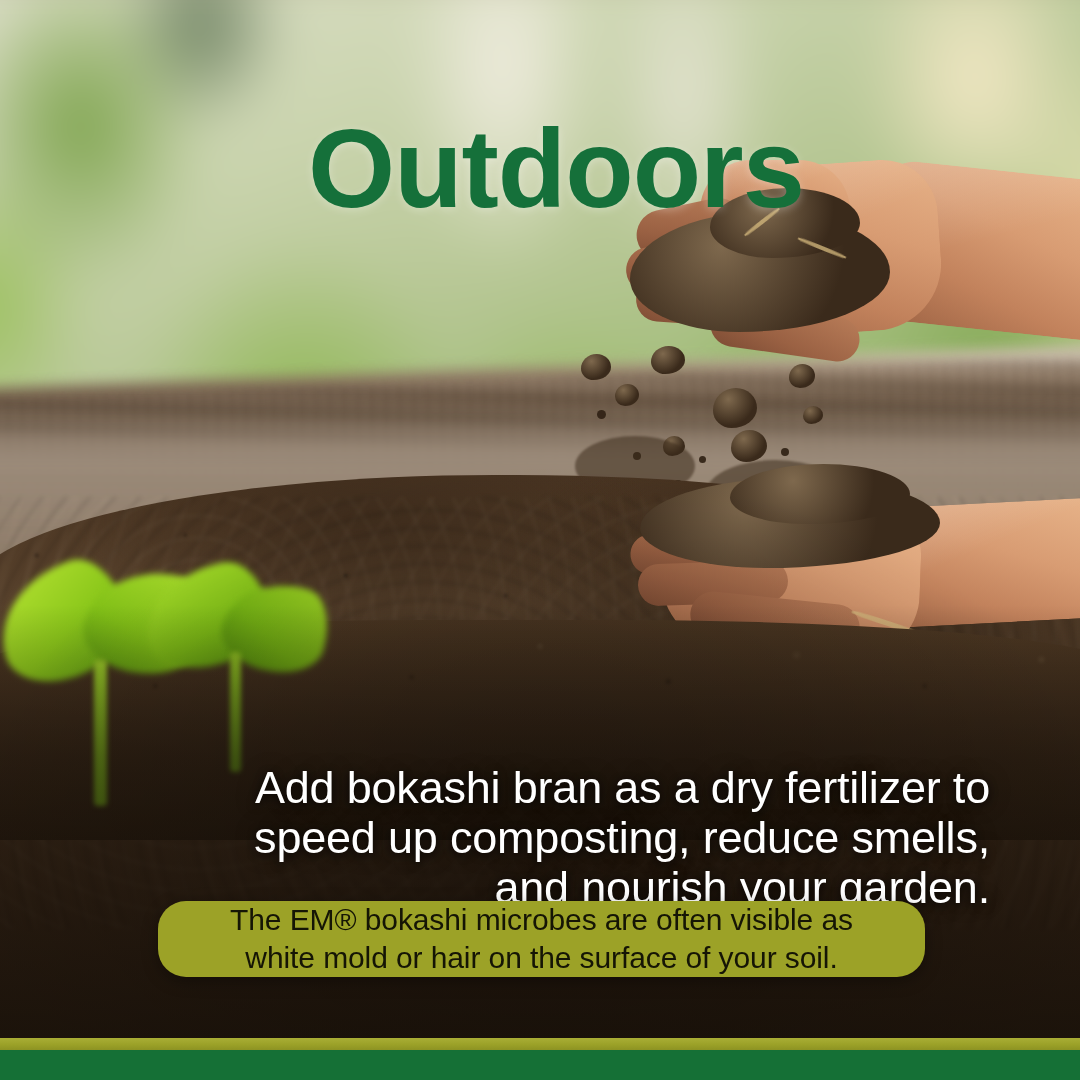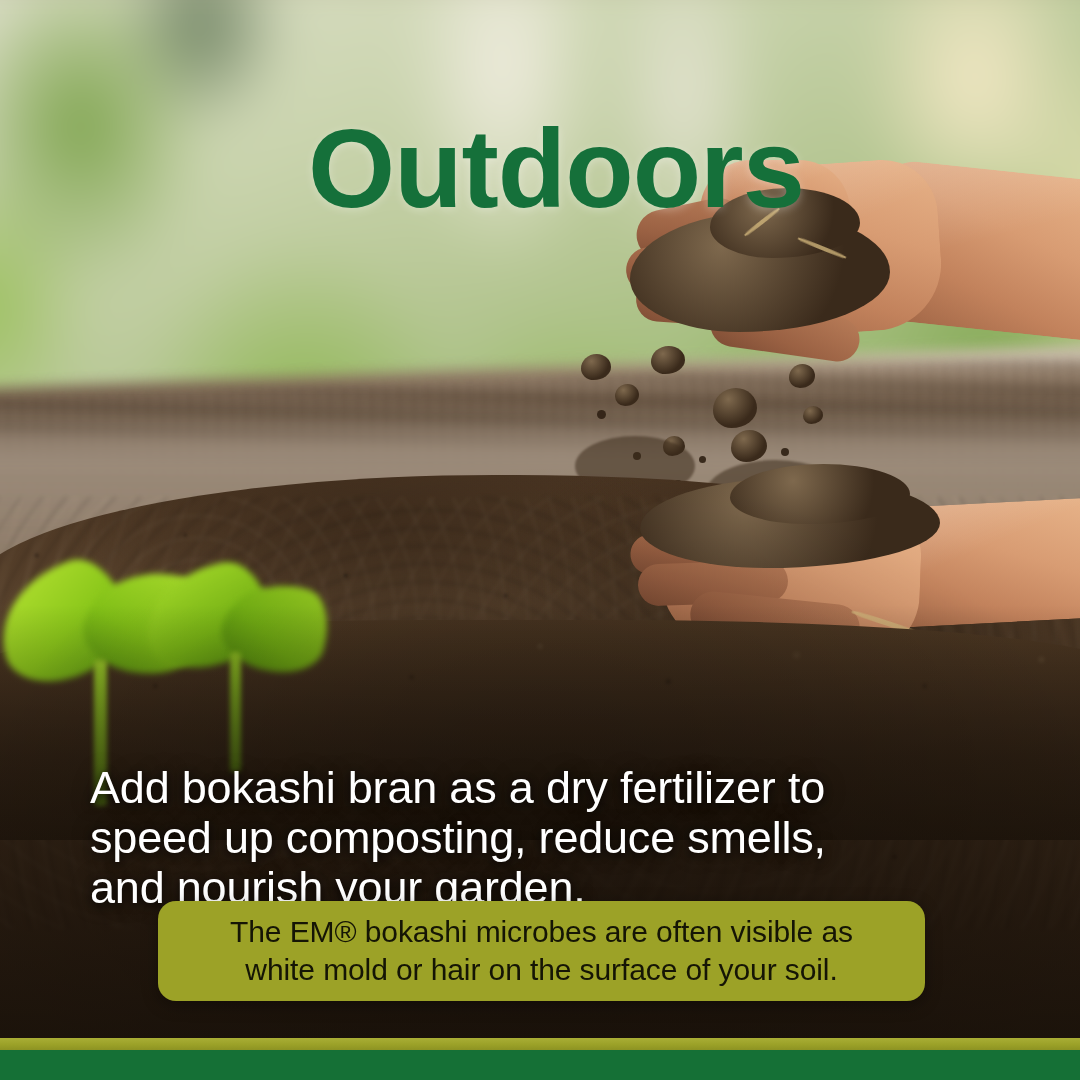--- a/index.html
+++ b/index.html
@@ -237,37 +237,37 @@
     color: #15703a;
     text-shadow: 0 2px 10px rgba(255,255,255,.30);
     padding-left: 16px;
   }
 
   #headline {
     position: absolute;
     top: 718px;
     left: 90px;
     width: 900px;
-    text-align: left;
+    text-align: right;
     color: #ffffff;
     font-size: 45px;
     line-height: 50px;
     font-weight: normal;
     letter-spacing: -.2px;
     text-shadow: 0 2px 9px rgba(0,0,0,.72), 0 0 22px rgba(0,0,0,.45);
     white-space: pre-line;
   }
 
   #callout {
     position: absolute;
     left: 158px;
     top: 901px;
     width: 767px;
-    height: 100px;
-    border-radius: 18px;
+    height: 76px;
+    border-radius: 28px;
     background: #9ca227;
     box-shadow: 0 4px 16px rgba(0,0,0,.34);
     display: flex;
     align-items: center;
     justify-content: center;
   }
   #callout-text {
     color: #151505;
     font-size: 30px;
     line-height: 38px;

